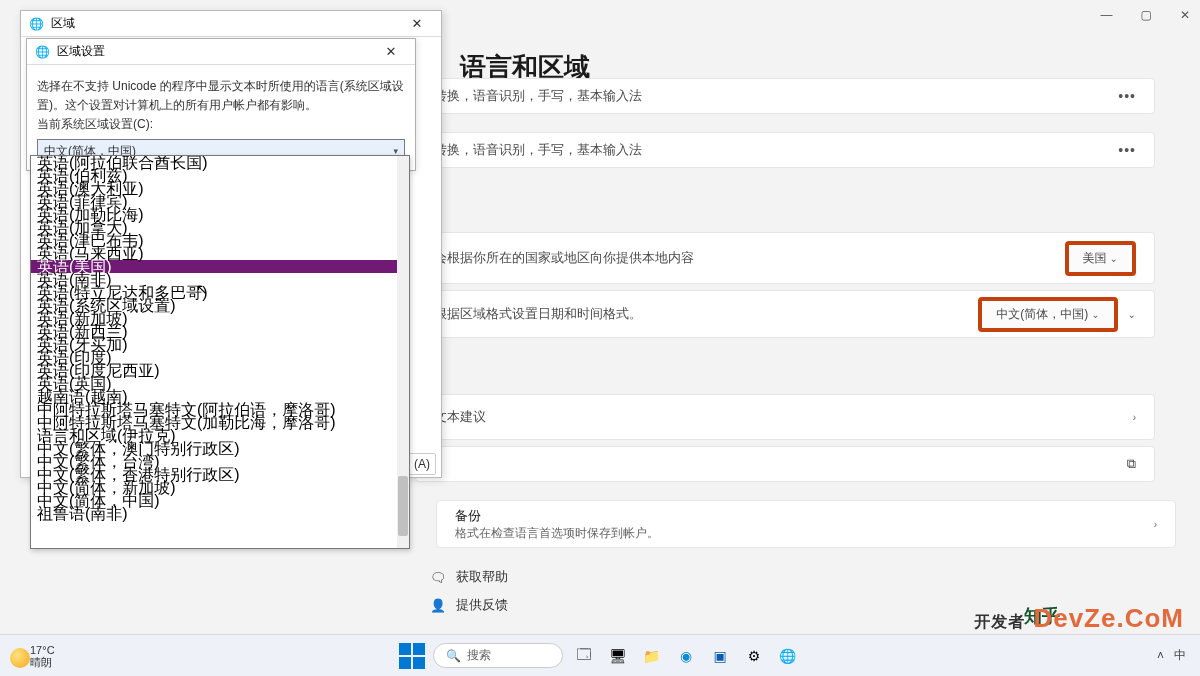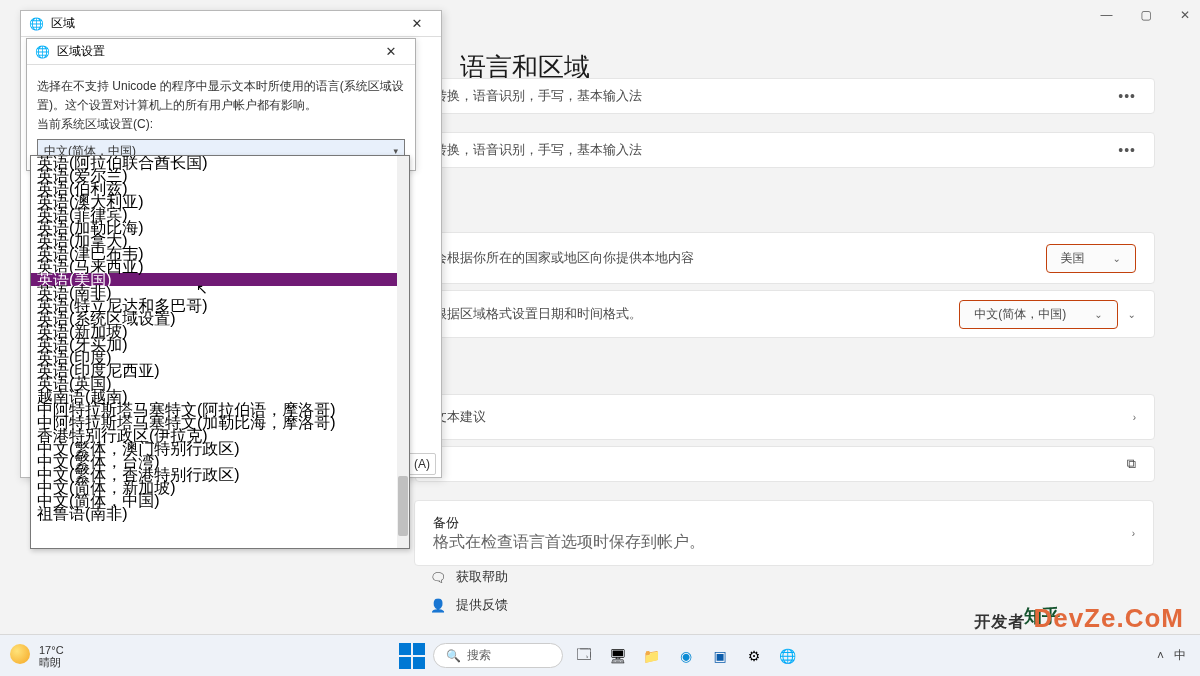--- a/index.html
+++ b/index.html
@@ -1,28 +1,28 @@
 <!DOCTYPE html>
 <html><head>
 <meta charset="utf-8">
 <style>
 *{margin:0;padding:0;box-sizing:border-box;font-family:"Microsoft YaHei","Segoe UI",sans-serif}
 body{width:1200px;height:676px;background:#f0f3f8;overflow:hidden;position:relative}
 .settings-bg{position:absolute;left:0;top:0;width:100%;height:100%;background:#f3f3f3}
-.settings-title{position:absolute;left:460px;top:50px;font-size:26px;font-weight:400;color:#1a1a1a}
+.settings-title{position:absolute;left:460px;top:50px;font-size:26px;font-weight:700;color:#1a1a1a}
 .settings-card{position:absolute;background:#fff;border-radius:4px;border:1px solid #e5e5e5;display:flex;align-items:center;padding:12px 18px;font-size:13px;color:#4a4a4a}
 .card1{left:415px;top:78px;width:740px;height:36px}
 .card2{left:415px;top:132px;width:740px;height:36px}
 .card3{left:415px;top:232px;width:740px;height:52px}
 .card4{left:415px;top:290px;width:740px;height:48px}
 .card5{left:415px;top:394px;width:740px;height:46px}
 .card6{left:415px;top:446px;width:740px;height:36px}
-.card7{left:414px;top:500px;width:740px;height:66px}
+.card7{left:436px;top:500px;width:740px;height:48px}
 .card-right{margin-left:auto;display:flex;align-items:center;gap:10px}
-.dropdown-btn{border:1px solid #c2410c;background:#fbfbfb;padding:5px 14px;border-radius:4px;font-size:12px;display:flex;align-items:center;gap:28px}
+.dropdown-btn{border:4px solid #c2410c;background:#fbfbfb;padding:5px 14px;border-radius:4px;font-size:12px;display:flex;align-items:center;gap:3px}
 .chev{font-size:10px;color:#666}
 .more-ic{font-size:14px;color:#555;letter-spacing:1px}
 .help-links{position:absolute;left:430px;top:568px;font-size:13px;color:#333}
 .help-link{display:flex;align-items:center;gap:10px;margin-bottom:10px}
 .help-ic{width:16px;display:inline-block}
 
 
 .region-dialog{position:absolute;left:20px;top:10px;width:422px;height:468px;background:#fff;border:1px solid #b8b8b8;box-shadow:2px 2px 8px rgba(0,0,0,0.15)}
 .rd-title{display:flex;align-items:center;padding:4px 8px;font-size:12px;border-bottom:1px solid #ddd;background:#fff}
 .rd-title-ic{width:16px;height:16px;margin-right:6px;display:inline-flex;align-items:center;justify-content:center}
@@ -45,21 +45,21 @@
 .cursor{position:absolute;left:196px;top:281px;font-size:14px;color:#000;pointer-events:none;z-index:60}
 
 
 .apply-btn{position:absolute;left:408px;top:453px;width:28px;height:22px;background:#fff;border:1px solid #ccc;font-size:12px;display:flex;align-items:center;justify-content:center;color:#333;border-radius:2px}
 
 
 .wtitle{position:absolute;right:10px;top:8px;display:flex;gap:28px;font-size:12px;color:#555}
 
 
 .taskbar{position:absolute;left:0;bottom:0;width:100%;height:42px;background:#eef2f8;border-top:1px solid #d8d8d8;display:flex;align-items:center}
-.tb-left{display:flex;align-items:flex-start;gap:9px;padding-left:10px}
+.tb-left{display:flex;align-items:flex-end;gap:0;padding-left:10px}
 .weather-ic{width:20px;height:20px;border-radius:50%;background:radial-gradient(circle at 35% 35%,#ffe37a,#f5a623)}
 .weather-txt{font-size:11px;line-height:12px;color:#333}
 .tb-center{position:absolute;left:50%;transform:translateX(-50%);display:flex;align-items:center;gap:8px}
 .tb-ic{width:26px;height:26px;border-radius:4px;display:flex;align-items:center;justify-content:center;font-size:14px}
 .start-ic{width:26px;height:26px;display:grid;grid-template-columns:1fr 1fr;grid-template-rows:1fr 1fr;gap:2px}
 .start-ic div{background:#0078d4}
 .search-box{display:flex;align-items:center;gap:6px;background:#fff;border:1px solid #ccc;border-radius:16px;padding:3px 12px;width:130px;font-size:12px;color:#666}
 .tb-right{margin-left:auto;display:flex;align-items:center;gap:10px;padding-right:14px;font-size:12px;color:#444}
 
 
@@ -116,21 +116,21 @@
       </div>
   </div>
   <div class="settings-card card6">
     <div class="card-right">
         <span class="open-ic">⧉</span>
       </div>
   </div>
   <div class="settings-card card7">
     <div>
       <div style="font-size:13px;color:#222">备份</div>
-      <div style="font-size:16px;color:#666">格式在检查语言首选项时保存到帐户。</div>
+      <div style="font-size:12px;color:#666">格式在检查语言首选项时保存到帐户。</div>
     </div>
     <div class="card-right">
         <span class="chev">›</span>
       </div>
   </div>
 
   <div class="help-links">
     <div class="help-link">
       <span class="help-ic">🗨</span>
       <span>获取帮助</span>
@@ -166,41 +166,41 @@
   </div>
 </div>
 
 <div class="apply-btn">
   <span>(A)</span>
 </div>
 
 <div class="locale-list">
   <div class="locale-list-inner" id="locale-list-inner">
       <div class="locale-item">英语(阿拉伯联合酋长国)</div>
-      <div class="locale-item">英语(爱尔兰)</div>
       <div class="locale-item">英语(伯利兹)</div>
       <div class="locale-item">英语(澳大利亚)</div>
       <div class="locale-item">英语(菲律宾)</div>
       <div class="locale-item">英语(加勒比海)</div>
       <div class="locale-item">英语(加拿大)</div>
       <div class="locale-item">英语(津巴布韦)</div>
       <div class="locale-item">英语(马来西亚)</div>
       <div class="locale-item sel">英语(美国)</div>
       <div class="locale-item">英语(南非)</div>
       <div class="locale-item">英语(特立尼达和多巴哥)</div>
       <div class="locale-item">英语(系统区域设置)</div>
       <div class="locale-item">英语(新加坡)</div>
+      <div class="locale-item">英语(新西兰)</div>
       <div class="locale-item">英语(牙买加)</div>
       <div class="locale-item">英语(印度)</div>
       <div class="locale-item">英语(印度尼西亚)</div>
       <div class="locale-item">英语(英国)</div>
       <div class="locale-item">越南语(越南)</div>
       <div class="locale-item">中阿特拉斯塔马塞特文(阿拉伯语，摩洛哥)</div>
       <div class="locale-item">中阿特拉斯塔马塞特文(加勒比海，摩洛哥)</div>
-      <div class="locale-item">香港特别行政区(伊拉克)</div>
+      <div class="locale-item">语言和区域(伊拉克)</div>
       <div class="locale-item">中文(繁体，澳门特别行政区)</div>
       <div class="locale-item">中文(繁体，台湾)</div>
       <div class="locale-item">中文(繁体，香港特别行政区)</div>
       <div class="locale-item">中文(简体，新加坡)</div>
       <div class="locale-item">中文(简体，中国)</div>
       <div class="locale-item">祖鲁语(南非)</div>
     </div>
   <div class="locale-scroll">
     <div class="locale-thumb" style="top:320px;height:60px"></div>
   </div>

